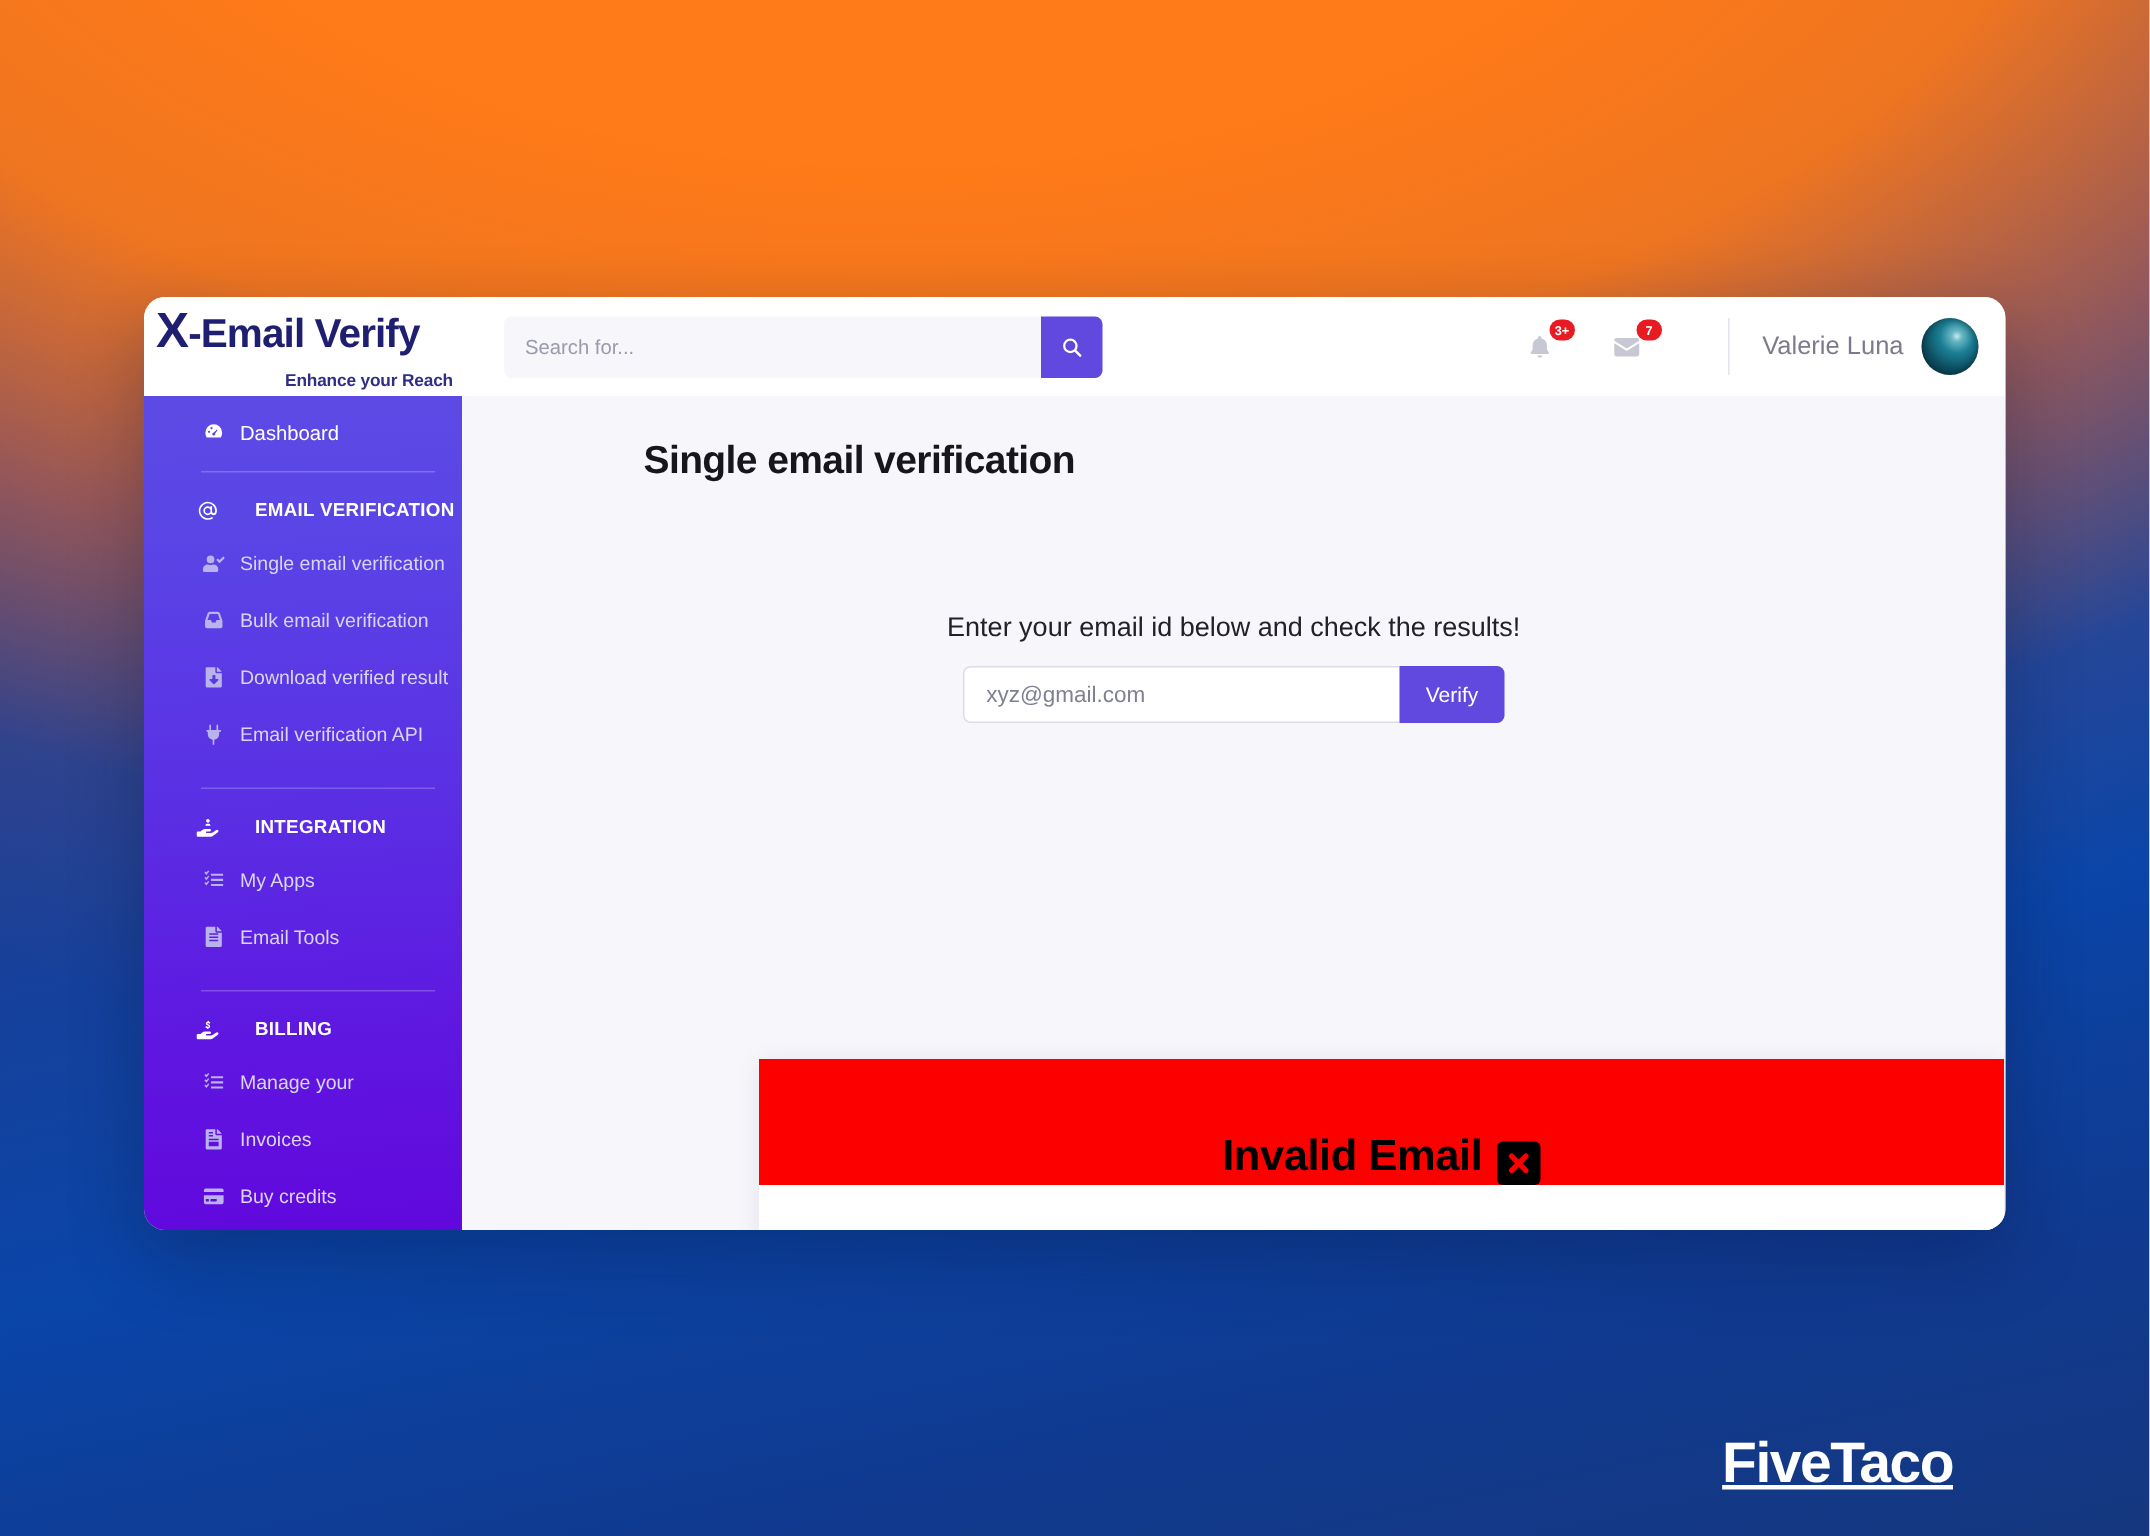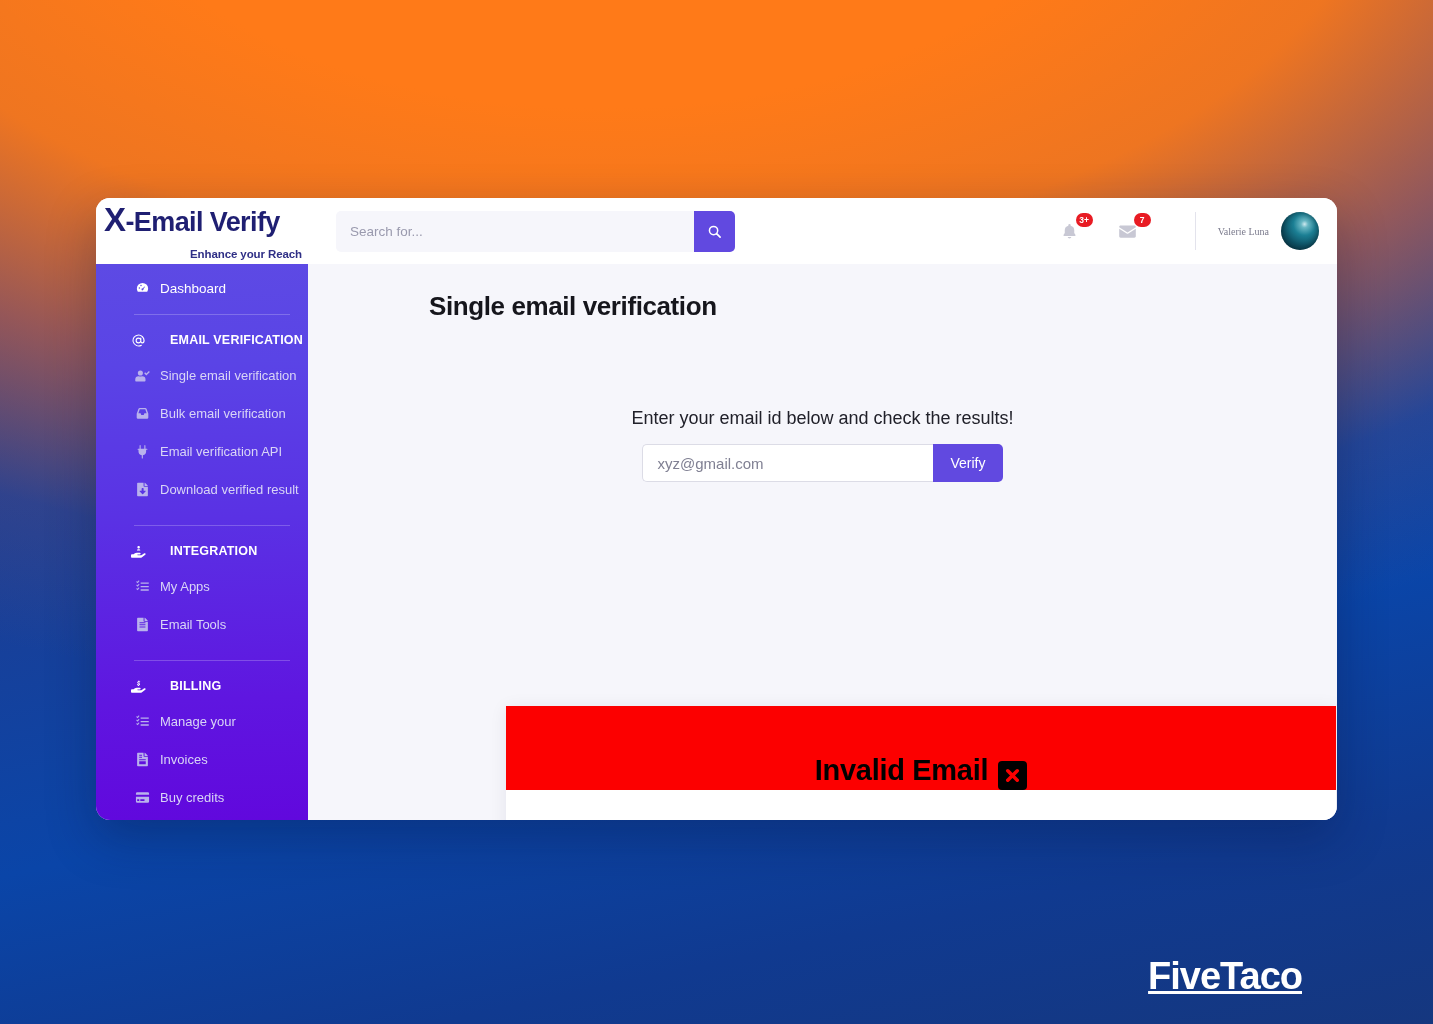--- a/index.html
+++ b/index.html
@@ -128,25 +128,24 @@
     border-radius: 7px;
     display: flex; align-items: center; justify-content: center;
     line-height: 1;
   }
   .vdiv {
     width: 1px; height: 38px;
     background: #e3e3ec;
     margin: 0 22px 0 26px;
   }
   .user-name {
-    font-size: 10px;
+    font-size: 17px;
     color: #7b7b8d;
     margin-right: 12px;
     white-space: nowrap;
-    font-family: Liberation Serif, serif;
   }
   #avatar {
     width: 38px; height: 38px;
     border-radius: 50%;
     background:
       radial-gradient(circle at 62% 32%, #cfe9ef 0%, #69b7c4 10%, #1b7f94 32%, #0d4f62 62%, #062c3c 100%);
     box-shadow: inset 0 0 6px rgba(0,0,0,0.4);
   }
 
   
@@ -394,33 +393,33 @@
           <svg width="15" height="15" viewBox="0 0 24 24">
               <path fill="#b9b2ec" d="M21.3 12.4L18.6 4.9A2.6 2.6 0 0 0 16.2 3H7.8a2.6 2.6 0 0 0-2.4 1.9l-2.7 7.5v6a2 2 0 0 0 2 2h14.6a2 2 0 0 0 2-2zM7.6 5.3h8.8l2.2 6.4H15l-1 2.6h-4l-1-2.6H5.4z"></path>
             </svg>
         </span>
         <span class="nav-label">Bulk email verification</span>
       </div>
 
       <div class="nav-item" style="margin-top:6px">
         <span class="ico">
           <svg width="15" height="15" viewBox="0 0 24 24">
+              <path fill="#b9b2ec" d="M13.7 6.4V1.2H4.6A1.2 1.2 0 0 0 3.4 2.4v19.2a1.2 1.2 0 0 0 1.2 1.2h14.8a1.2 1.2 0 0 0 1.2-1.2V7.6h-5.7a1.2 1.2 0 0 1-1.2-1.2zm3.1 8.8l-3.9 3.9a1 1 0 0 1-1.4 0l-3.9-3.9a.8.8 0 0 1 .6-1.4h2.4v-3.2a.9.9 0 0 1 .9-.9h1.4a.9.9 0 0 1 .9.9v3.2h2.4a.8.8 0 0 1 .6 1.4zM20.2 5.5l-3.8-3.9a1.2 1.2 0 0 0-.8-.4h-.3v5h5v-.3a1.2 1.2 0 0 0-.1-.4z"></path>
+            </svg>
+        </span>
+        <span class="nav-label">Download verified result</span>
+      </div>
+
+      <div class="nav-item" style="margin-top:6px">
+        <span class="ico">
+          <svg width="15" height="15" viewBox="0 0 24 24">
               <path fill="#b9b2ec" d="M19 7.5h-2.3V2.6a.9.9 0 0 0-1.8 0v4.9H9.1V2.6a.9.9 0 0 0-1.8 0v4.9H5a.9.9 0 0 0 0 1.8h.6v2.2a6.5 6.5 0 0 0 5.2 6.4v4.5a.9.9 0 0 0 1.8 0v-4.5a6.5 6.5 0 0 0 5.2-6.4V9.3H19a.9.9 0 0 0 0-1.8z"></path>
             </svg>
         </span>
         <span class="nav-label">Email verification API</span>
-      </div>
-
-      <div class="nav-item" style="margin-top:6px">
-        <span class="ico">
-          <svg width="15" height="15" viewBox="0 0 24 24">
-              <path fill="#b9b2ec" d="M13.7 6.4V1.2H4.6A1.2 1.2 0 0 0 3.4 2.4v19.2a1.2 1.2 0 0 0 1.2 1.2h14.8a1.2 1.2 0 0 0 1.2-1.2V7.6h-5.7a1.2 1.2 0 0 1-1.2-1.2zm3.1 8.8l-3.9 3.9a1 1 0 0 1-1.4 0l-3.9-3.9a.8.8 0 0 1 .6-1.4h2.4v-3.2a.9.9 0 0 1 .9-.9h1.4a.9.9 0 0 1 .9.9v3.2h2.4a.8.8 0 0 1 .6 1.4zM20.2 5.5l-3.8-3.9a1.2 1.2 0 0 0-.8-.4h-.3v5h5v-.3a1.2 1.2 0 0 0-.1-.4z"></path>
-            </svg>
-        </span>
-        <span class="nav-label">Download verified result</span>
       </div>
 
       <div class="nav-sep" style="margin-top:20px"></div>
 
       <div class="nav-head">
         <span class="ico">
           <svg width="15" height="15" viewBox="0 0 24 24">
               <path fill="#ffffff" d="M12.2 3.1c-1.1 0-2 .9-2 2s.9 2 2 2 2-.9 2-2-.9-2-2-2zm0 5.2c-1.4 0-2.6.5-2.6 1.5v.7h5.2v-.7c0-1-1.2-1.5-2.6-1.5zM23 15.1a1.4 1.4 0 0 0-1.8-.2l-4 2.6a2.6 2.6 0 0 1-1.5.5h-4.9a.7.7 0 0 1 0-1.4h3.2a1.4 1.4 0 0 0 1.4-1.1 1.4 1.4 0 0 0-1.4-1.6H9.2a4.8 4.8 0 0 0-3 1l-2 1.6H1.4a1.4 1.4 0 0 0-1.4 1.4v2.8A1.4 1.4 0 0 0 1.4 22h14a2.7 2.7 0 0 0 1.6-.5l5.8-4.3a1.4 1.4 0 0 0 .2-2.1z"></path>
             </svg>
         </span>

